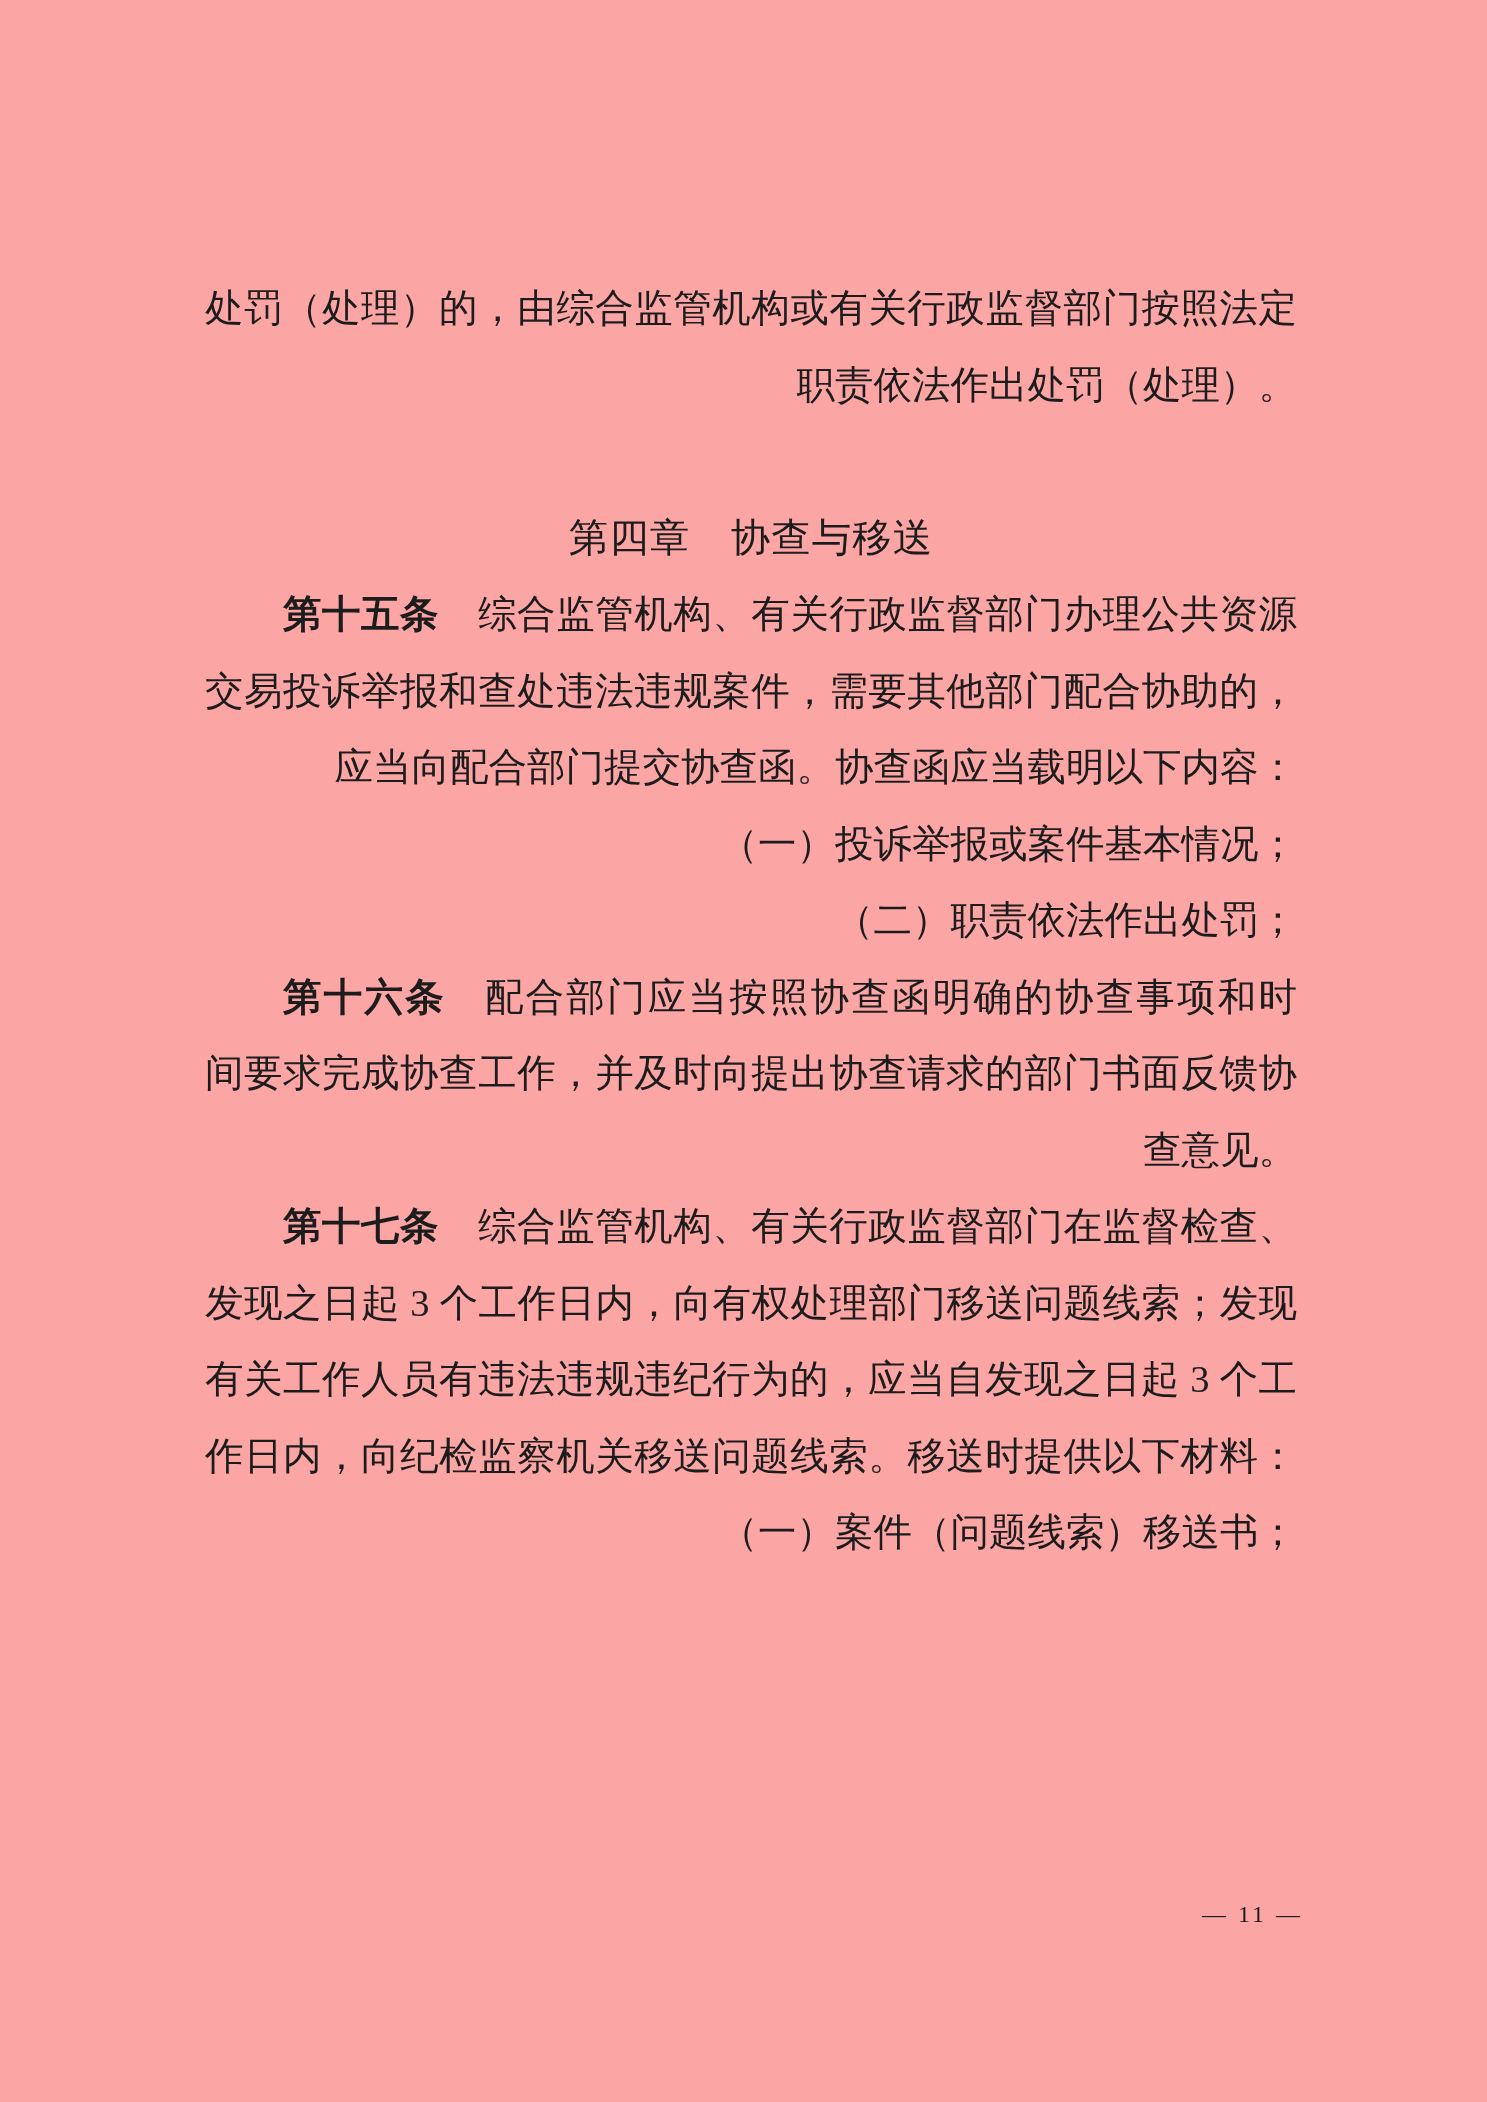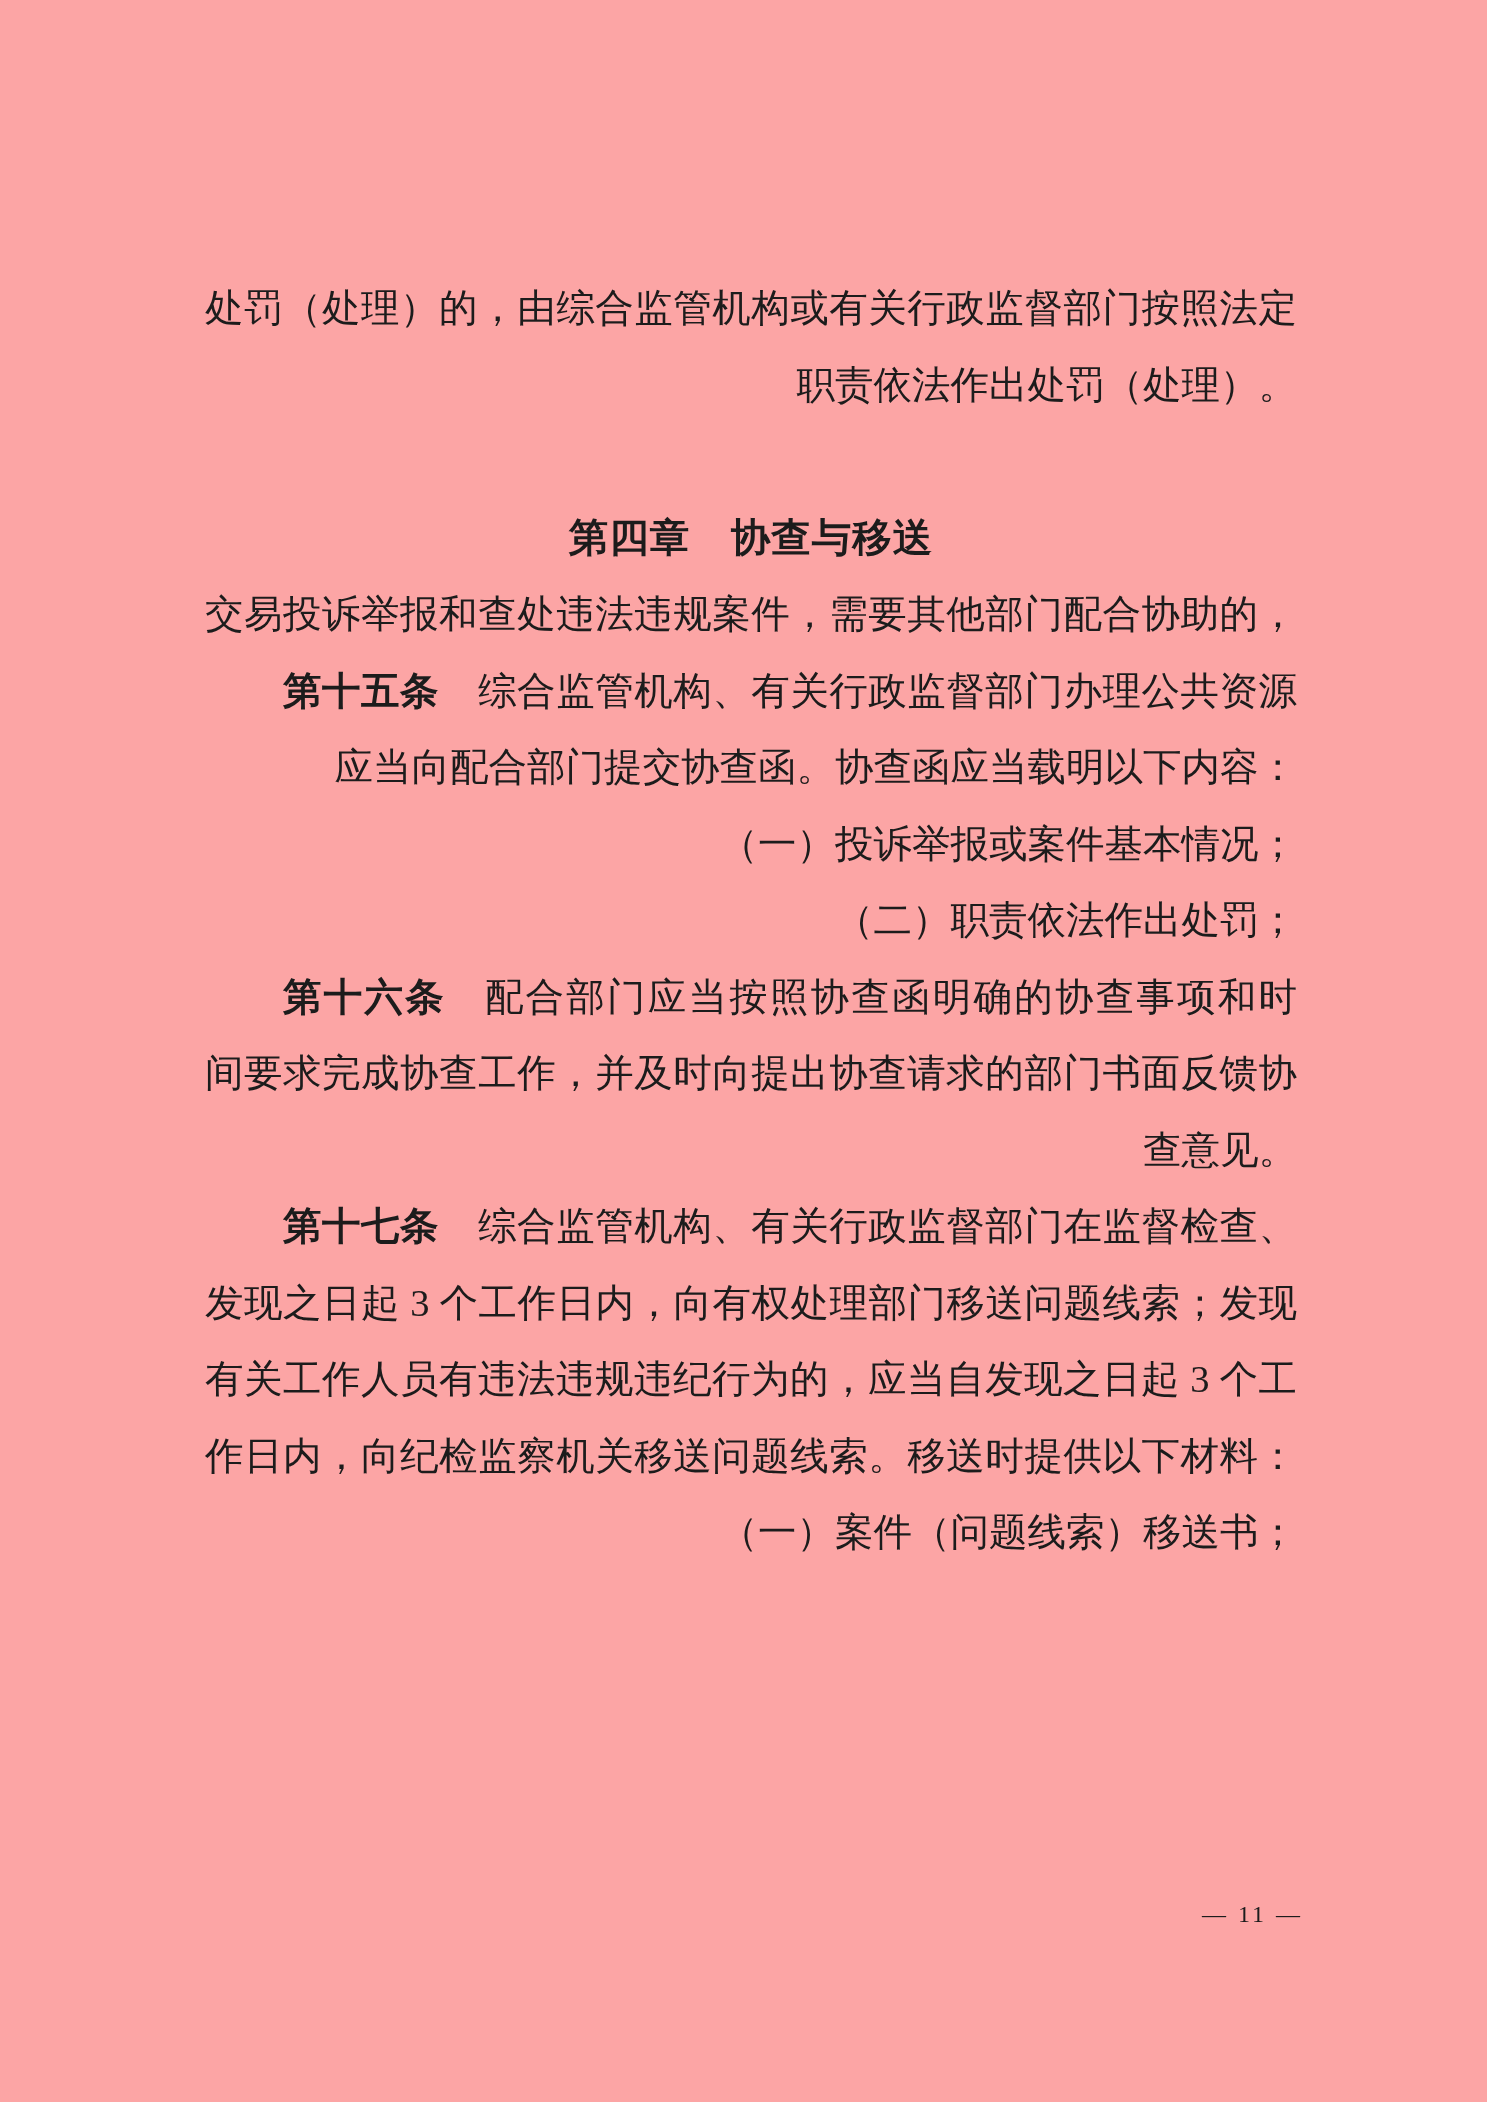--- a/index.html
+++ b/index.html
@@ -28,21 +28,21 @@
   }
   .j{
     text-align:justify;
     text-align-last:justify;
   }
   .ind{
     padding-left:78px;
   }
   .blank{  }
   .heading{
-    font-weight:700;
+    font-weight:400;
     text-align:center;
     text-align-last:center;
     font-size:39.5px;
     letter-spacing:1px;
   }
   .art-label{
     font-weight:700;
     margin-right:39px;
   }
   .pagenum{
@@ -61,22 +61,22 @@
 <div class="page">
   <div class="doc">
 
     <p class="line j">处罚（处理）的，由综合监管机构或有关行政监督部门按照法定</p>
     <p class="line">职责依法作出处罚（处理）。</p>
 
     <div class="line blank"></div>
 
     <h2 class="line heading">第四章　协查与移送</h2>
 
+    <p class="line j ind"><span class="art-label">第十五条</span><span>综合监管机构、有关行政监督部门办理公共资源</span></p>
     <p class="line j">交易投诉举报和查处违法违规案件，需要其他部门配合协助的，</p>
-    <p class="line j ind"><span class="art-label">第十五条</span><span>综合监管机构、有关行政监督部门办理公共资源</span></p>
     <p class="line">应当向配合部门提交协查函。协查函应当载明以下内容：</p>
 
     <p class="line ind">（一）投诉举报或案件基本情况；</p>
     <p class="line ind">（二）职责依法作出处罚；</p>
 
     <p class="line j ind"><span class="art-label">第十六条</span><span>配合部门应当按照协查函明确的协查事项和时</span></p>
     <p class="line j">间要求完成协查工作，并及时向提出协查请求的部门书面反馈协</p>
     <p class="line">查意见。</p>
 
     <p class="line j ind"><span class="art-label">第十七条</span><span>综合监管机构、有关行政监督部门在监督检查、</span></p>

